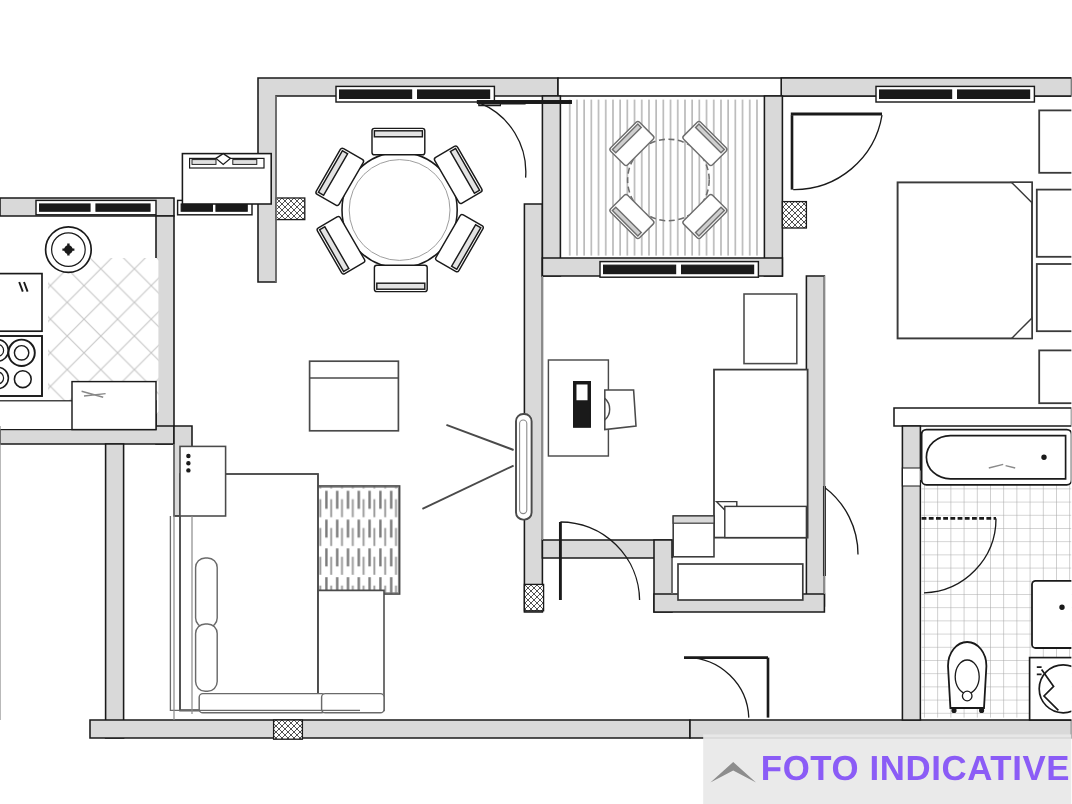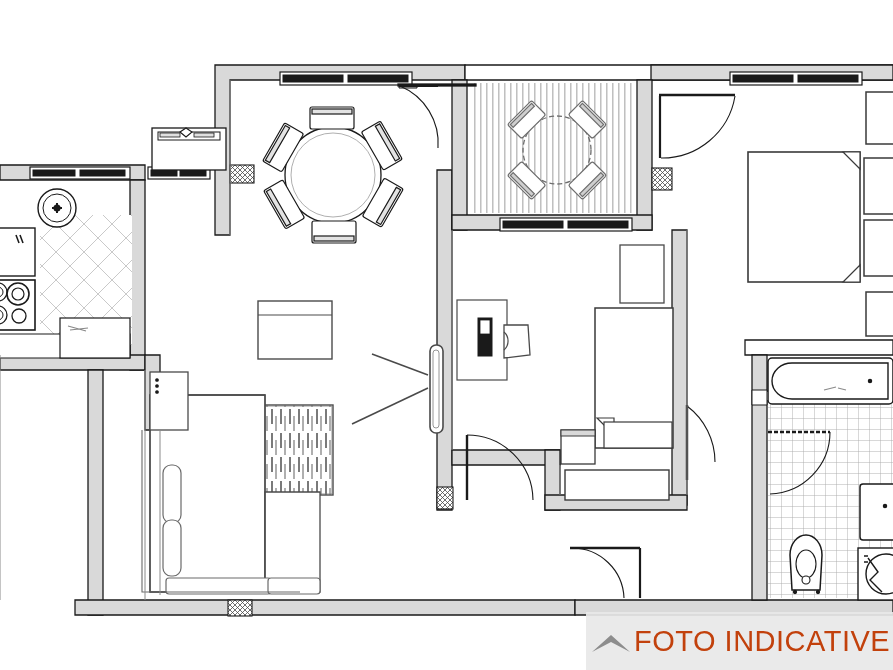--- a/index.html
+++ b/index.html
@@ -37,23 +37,23 @@
     top: 612px;
     width: 307px;
     height: 58px;
   }
   .wm-text {
     position: absolute;
     left: 48px;
     top: 13px;
     font-family: "Liberation Sans", sans-serif;
     font-size: 29px;
-    font-weight: normal;
+    font-weight: bold;
     letter-spacing: 0.5px;
-    color: #c2410c;
+    color: #8b5cf6;
     white-space: nowrap;
   }
   .wm-logo {
     position: absolute;
     left: 4px;
     top: 18px;
     width: 42px;
     height: 26px;
   }
 </style>

